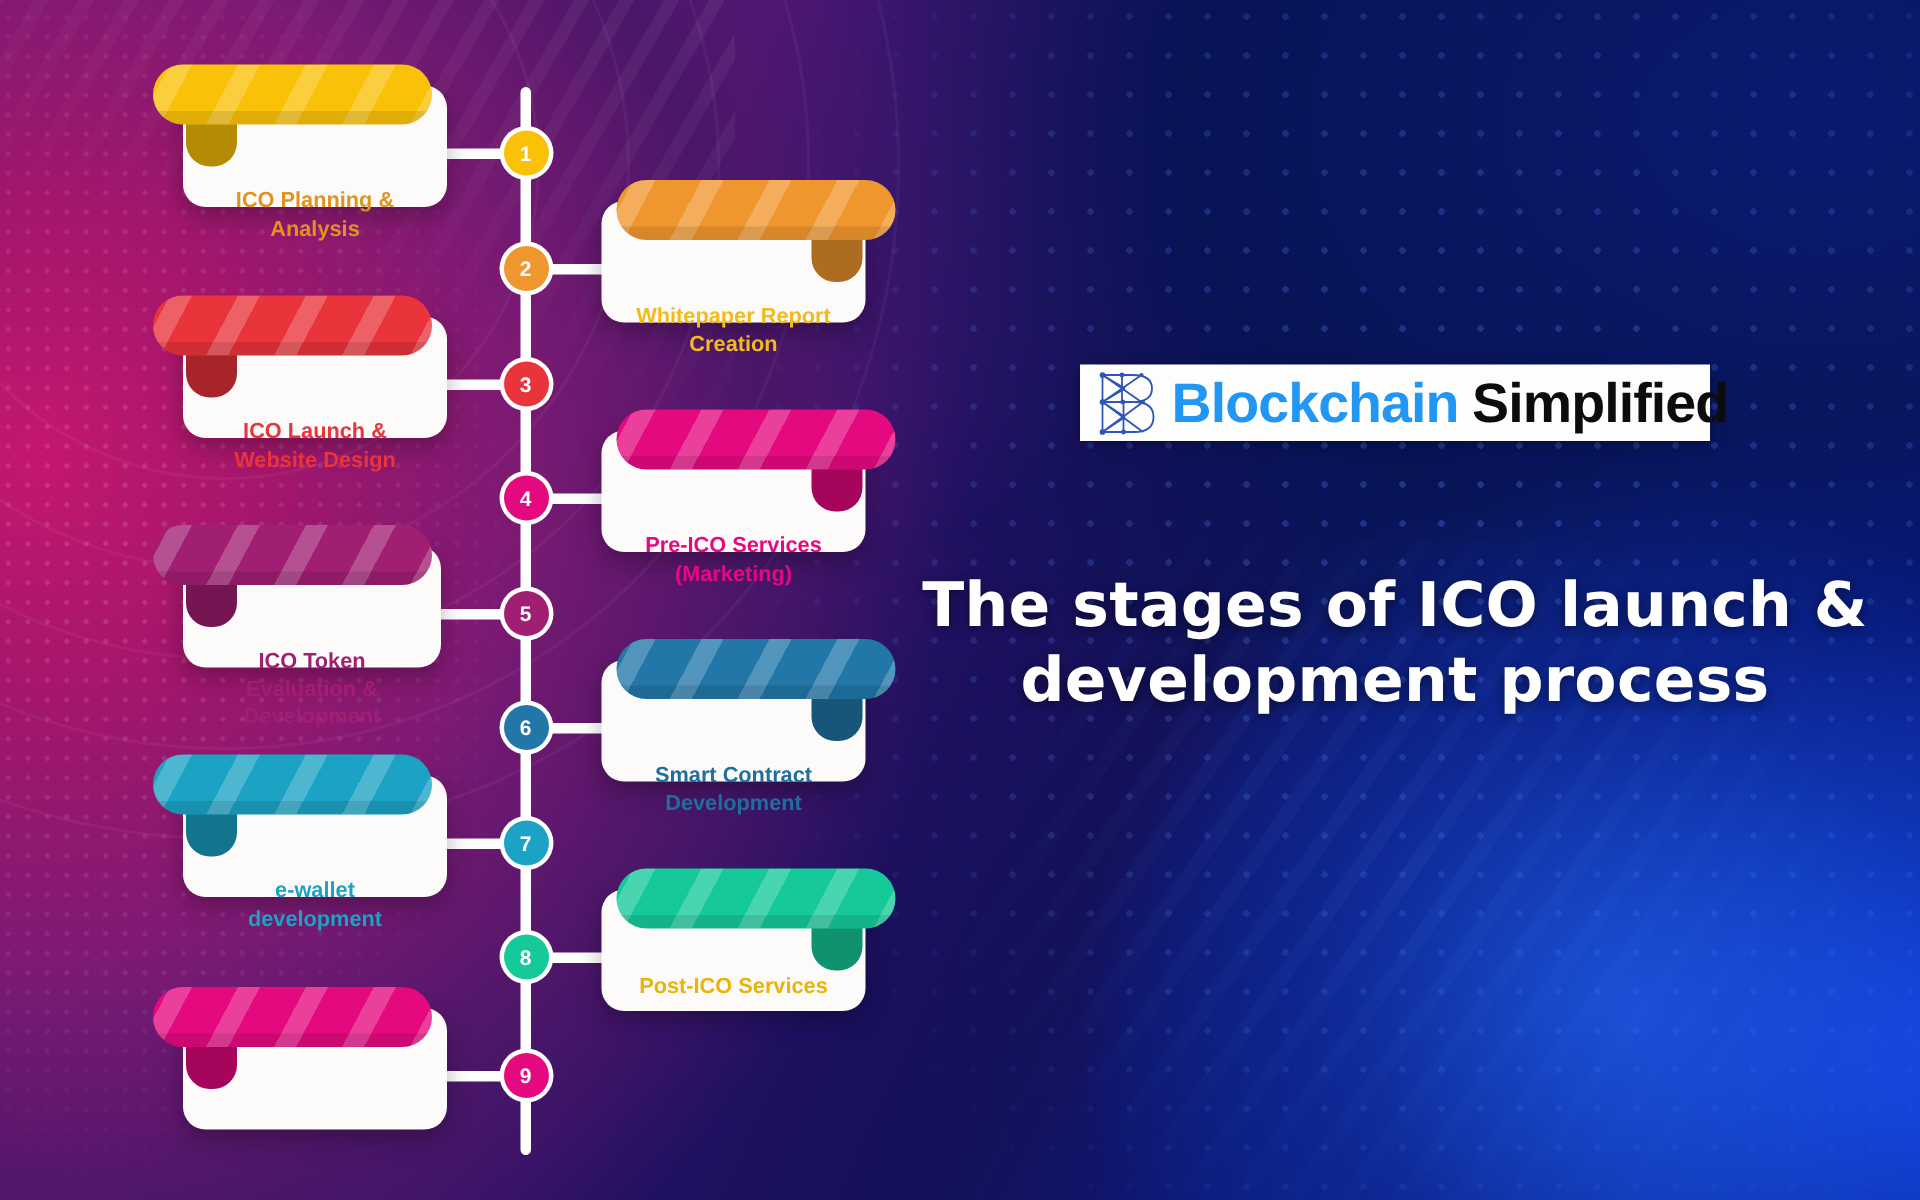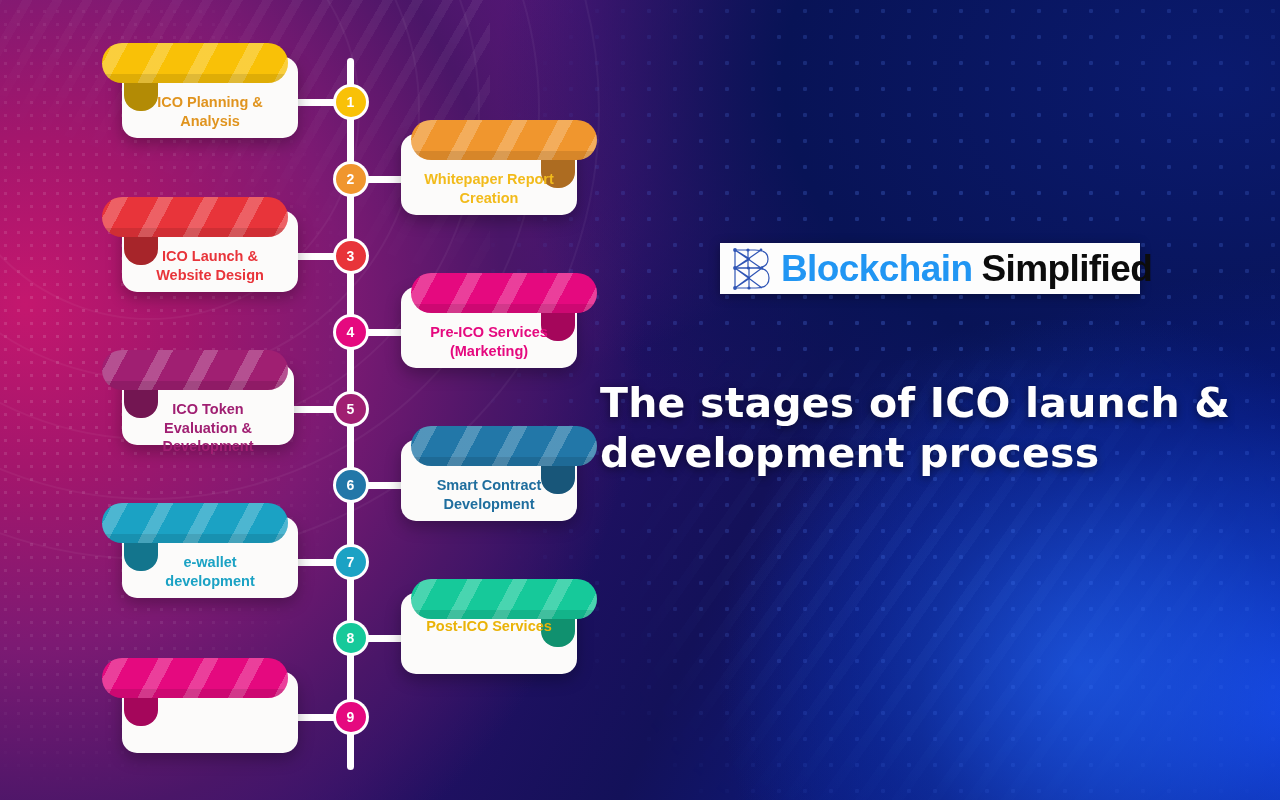--- a/index.html
+++ b/index.html
@@ -84,21 +84,21 @@
   
   .card{ position:absolute; z-index:5; }
   .card .body{
     position:absolute; left:0; top:0; width:100%; height:100%;
     background:#fcfbfa; border-radius:15px;
     box-shadow:0 6px 16px rgba(0,0,0,.28);
   }
   .card .label{
     position:absolute; left:0; right:0;
     text-align:center; font-size:14.5px; font-weight:bold; line-height:1.28;
-    z-index:3; padding:0 22px;
+    z-index:3; padding:0 22px;margin-top:32px;
   }
   
   .card .notch{
     position:absolute; width:19px; height:30px; top:50%;
     transform:translateY(-50%); z-index:4;
   }
   .card.left .notch{ right:-1px; border-radius:14px 0 0 14px; }
   .card.right .notch{ left:-1px; border-radius:0 14px 14px 0; }
 
   
@@ -130,21 +130,21 @@
     box-shadow:0 2px 10px rgba(0,0,0,.35);
   }
   #logo-box svg{ flex:0 0 auto; margin-right:5px; }
   .logo-text{ font-size:37px; font-weight:bold; letter-spacing:-.6px; white-space:nowrap; }
   .logo-text .b{ color:#2196f3; }
   .logo-text .s{ color:#0c0c0c; margin-left:9px; }
 
   
   #headline{
     position:absolute; left:600px; top:378px; width:660px; z-index:7;
-    color:#ffffff;
+    text-align:center; color:#ffffff;
     font-family:"DejaVu Sans", sans-serif;
     font-size:41px; font-weight:bold; line-height:1.22;
     letter-spacing:.2px;
     text-shadow:0 2px 8px rgba(0,0,0,.45);
   }
 </style>
 </head>
 <body>
 
 <div id="bg">

